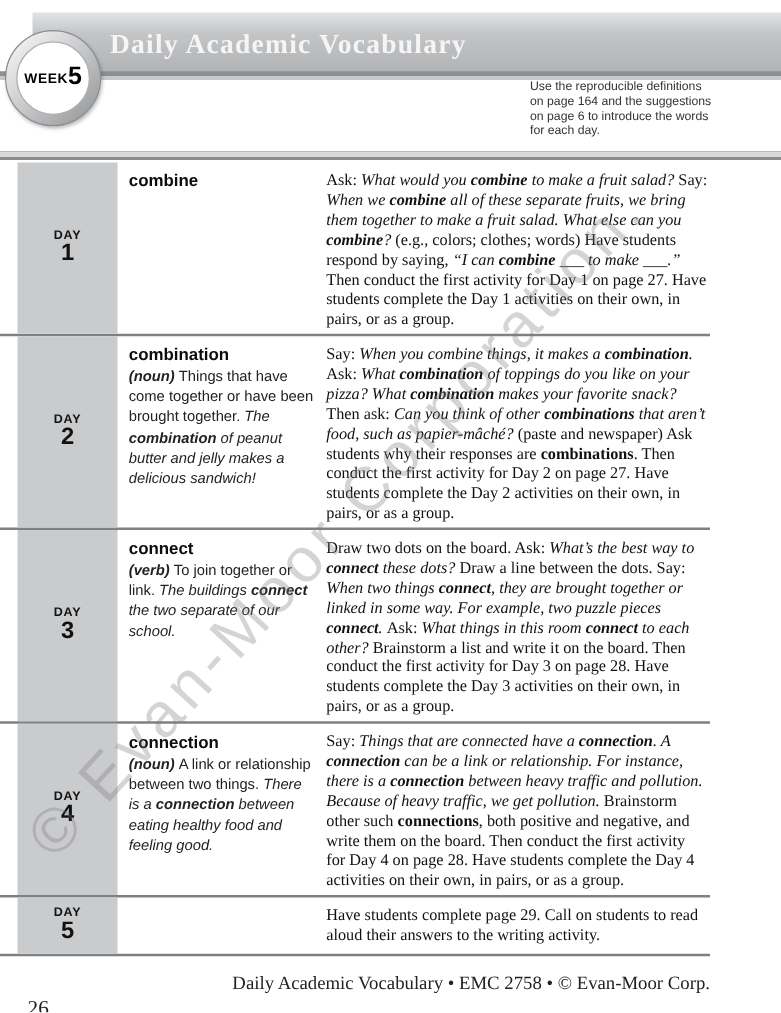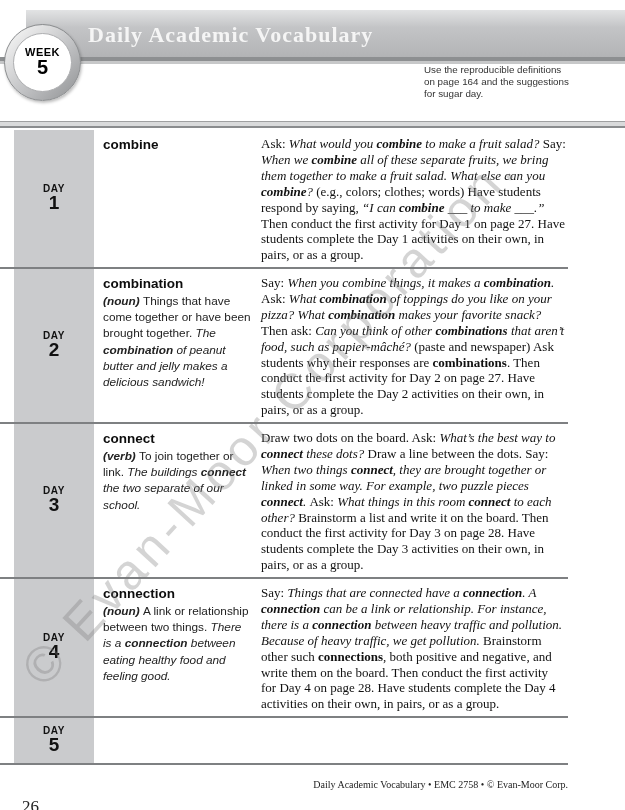--- a/index.html
+++ b/index.html
@@ -23,21 +23,21 @@
     background:linear-gradient(to bottom, #8d8f91 0 4px, #c7c8c9 4px 7px);
   }
   .badge {
     position:absolute; left:4px; top:24px; width:77px; height:77px; border-radius:50%;
     background:linear-gradient(135deg, #f2f2f2 10%, #c2c3c5 55%, #8f9193 100%);
     border:1px solid #8b8d8f; box-shadow:1px 2px 3px rgba(0,0,0,0.25);
     display:flex; align-items:center; justify-content:center; z-index:3;
   }
   .badge-inner {
     width:59px; height:59px; border-radius:50%; background:#ffffff;
-    border:1px solid #aeafb1; display:flex; flex-direction:column;
+    border:1px solid #aeafb1; display:flex; 
     align-items:center; justify-content:center;
   }
   .badge-week { font-size:11px; font-weight:bold; letter-spacing:0.5px; color:#000; }
   .badge-num  { font-size:20px; font-weight:bold; color:#000; margin-top:-2px; }
   .title-block {
     position:absolute; left:90px; top:71px;
     font-size:20px; font-weight:bold; letter-spacing:0.4px; line-height:21px; color:#0d0d0d;
   }
   .note {
     position:absolute; left:424px; top:64px; width:176px;
@@ -68,21 +68,21 @@
   .seg-i  { font-style:italic; }
   .seg-b  { font-weight:bold; }
   .seg-bi { font-weight:bold; font-style:italic; }
   
   .footer-page {
     position:absolute; left:22px; top:797px;
     font-family:"Liberation Serif", serif; font-size:17px; color:#222;
   }
   .footer-credit {
     position:absolute; left:0; top:779px; width:568px; text-align:right;
-    font-family:"Liberation Serif", serif; font-size:10px; color:#222;
+    font-family:"Liberation Serif", serif; font-size:15px; color:#222;
   }
   
   .watermark {
     position:absolute; left:10px; top:658px; z-index:10; pointer-events:none;
     font-family:"Liberation Sans", sans-serif; font-size:50px; letter-spacing:5px;
     white-space:nowrap; color:rgba(122,122,122,0.32);
     transform:rotate(-47.5deg); transform-origin:0 0;
   }
 </style>
 </head>
@@ -99,21 +99,22 @@
     <div class="badge-inner">
       <div class="badge-week">WEEK</div>
       <div class="badge-num">5</div>
     </div>
   </div>
 
 
   <div class="note">
     <div>Use the reproducible definitions</div>
     <div>on page 164 and the suggestions</div>
-    <div>for sugar day.</div>
+    <div>on page 6 to introduce the words</div>
+    <div>for each day.</div>
   </div>
 
   <div class="rule-groove"></div>
 
   <div class="vocab-table">
 
     <div class="day-row r1">
       <div class="day-cell">
         <div class="day-word">DAY</div>
         <div class="day-num">1</div>
@@ -162,20 +163,21 @@
 
     <div class="day-row r5">
       <div class="day-cell">
         <div class="day-word">DAY</div>
         <div class="day-num">5</div>
       </div>
       <div class="def-cell">
         <div class="def-word"></div>
         <div class="def-text"></div>
       </div>
+      <div class="instr-cell"><span>Have students complete page 29. Call on students to read aloud their answers to the writing activity.</span></div>
     </div>
 
   </div>
 
   <div class="footer-page">26</div>
   <div class="footer-credit">Daily Academic Vocabulary • EMC 2758 • © Evan-Moor Corp.</div>
 
   <div class="watermark">© Evan-Moor Corporation.</div>
 
 </div>

